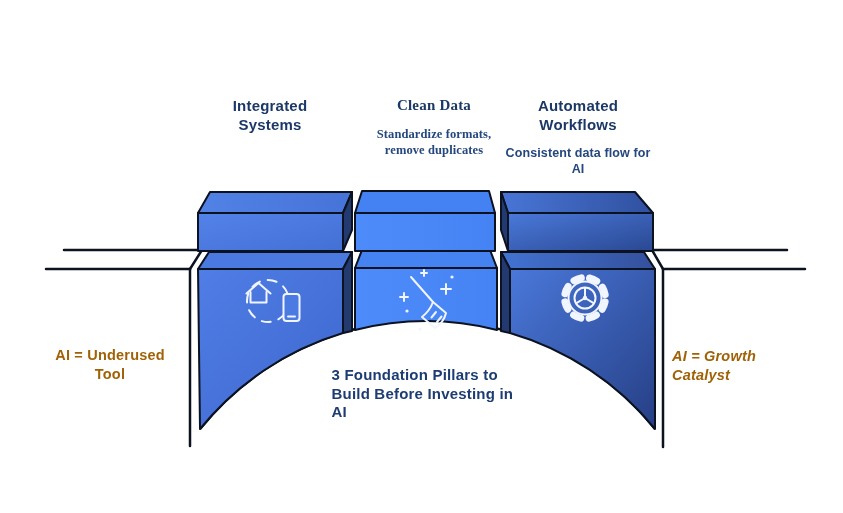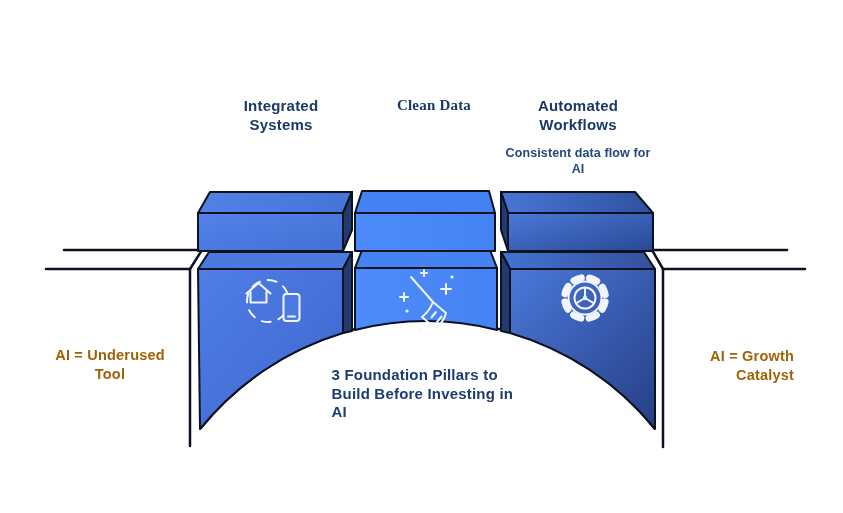--- a/index.html
+++ b/index.html
@@ -10,29 +10,29 @@
   .bridge-svg{position:absolute;left:0;top:0;}
   .hdr{position:absolute;text-align:center;}
   .hdr .title{
     font-size:15px;font-weight:700;line-height:19px;color:#1b3867;
     letter-spacing:.2px;margin:0 auto;max-width:122px;
   }
   .hdr .sub{
     font-size:12.5px;font-weight:600;line-height:15.5px;color:#24477e;
     letter-spacing:.1px;margin:12px auto 0;max-width:146px;
   }
-  .hdr-1{left:196px;top:96px;width:170px;}
+  .hdr-1{left:185px;top:96px;width:170px;}
   .hdr-2{left:349px;top:96px;width:170px;font-family:Liberation Serif, serif;}
   .hdr-3{left:493px;top:96px;width:170px;}
   .side-label{
     position:absolute;font-size:14.5px;font-weight:700;line-height:19px;
     color:#a16207;letter-spacing:.2px;
   }
   .side-label.left{left:40px;top:346px;width:140px;text-align:center;}
-  .side-label.right{left:672px;top:347px;width:122px;text-align:right;}
+  .side-label.right{left:672px;top:347px;width:122px;text-align:left;font-style:italic;}
   .caption{
     position:absolute;left:314px;top:366px;width:220px;
     font-size:15px;font-weight:700;line-height:18.5px;color:#1d3c72;letter-spacing:.2px;
   }
   .caption .inner{max-width:185px;margin:0 auto;}
 </style>
 </head>
 <body>
 
 <div class="stage">
@@ -148,20 +148,21 @@
       </g>
     </g>
   </svg>
 
   <div class="hdr hdr-1">
     <div class="title">Integrated Systems</div>
   </div>
 
   <div class="hdr hdr-2">
     <div class="title">Clean Data</div>
+    <div class="sub">Standardize formats, remove duplicates</div>
   </div>
 
   <div class="hdr hdr-3">
     <div class="title">Automated Workflows</div>
     <div class="sub">Consistent data flow for AI</div>
   </div>
 
   <div class="side-label left">AI = Underused Tool</div>
   <div class="side-label right">AI = Growth Catalyst</div>
 

